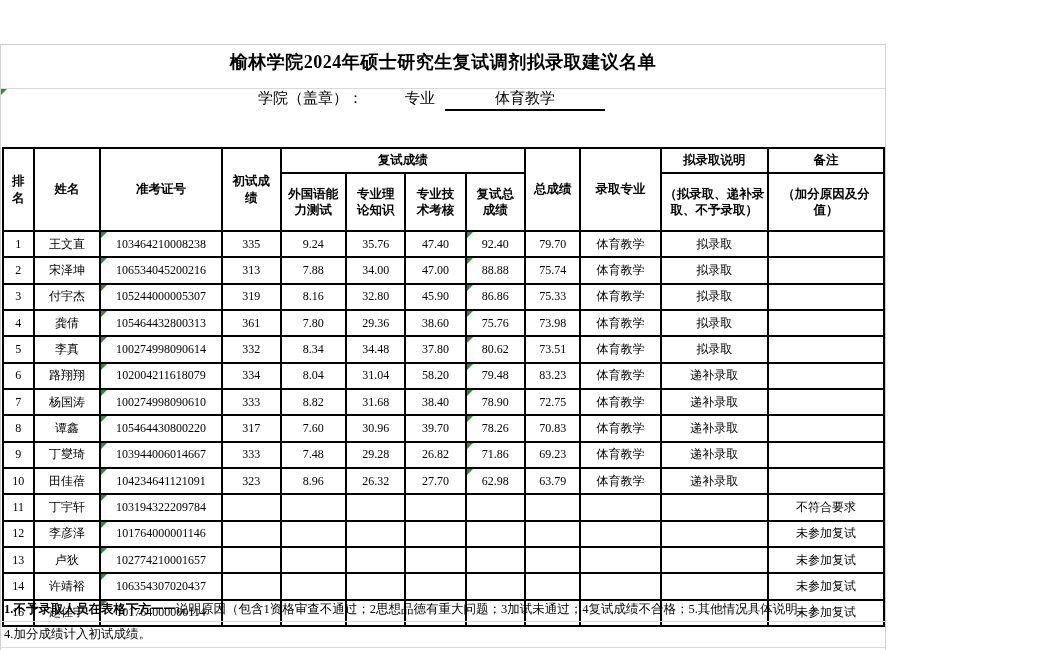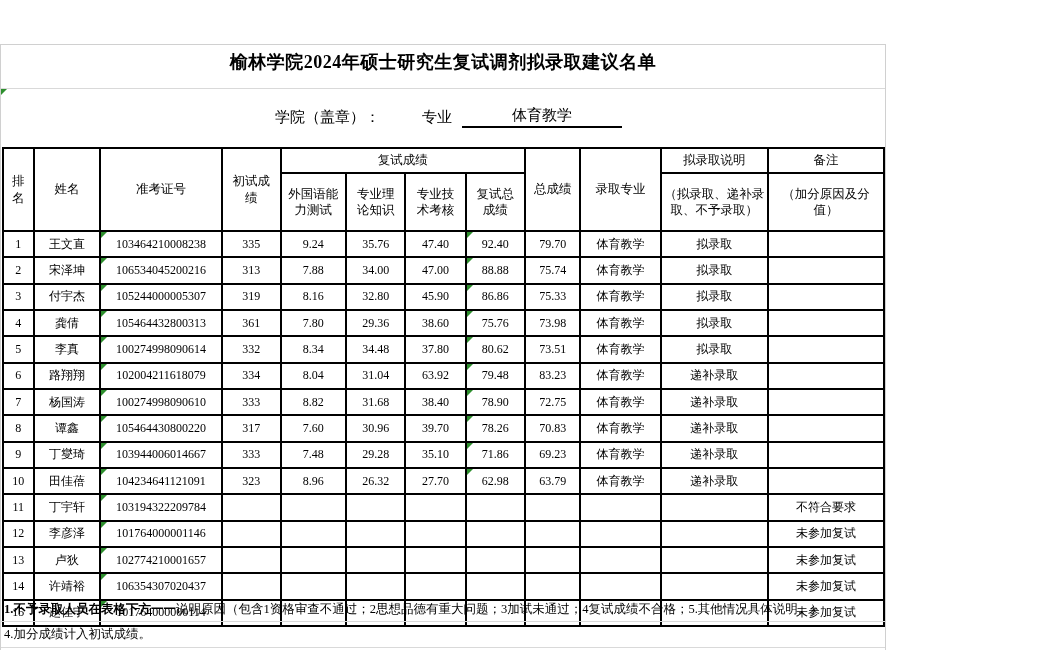--- a/index.html
+++ b/index.html
@@ -11,39 +11,39 @@
   .page-title{
     position:absolute;top:5px;left:0;right:0;text-align:center;
     font-size:18px;font-weight:bold;letter-spacing:.5px;
   }
   .hgrid{position:absolute;left:0;right:0;height:1px;background:#d9d9d9;}
   .tri-corner{
     position:absolute;width:0;height:0;
     border-top:6px solid #2e8f2e;border-right:6px solid transparent;
   }
   .subform{
-    position:absolute;top:44px;left:274px;height:56px;
-    display:flex;align-items:center;font-size:15px;
+    position:absolute;top:44px;left:257px;height:56px;
+    display:flex;align-items:flex-start;font-size:15px;
   }
   .ufield{
     display:inline-block;border-bottom:2px solid #000;
     padding-bottom:1px;line-height:19px;
   }
   .ufield.college{width:195px;padding-left:6px;}
   .ufield.major{width:160px;text-align:center;margin-left:10px;}
   .gap{display:inline-block;width:42px;}
 
   table.sheet{
     position:absolute;left:1px;top:102px;border-collapse:collapse;table-layout:fixed;
   }
   table.sheet th,table.sheet td{
     border:2px solid #000;padding:0 2px;text-align:center;vertical-align:middle;
     overflow:hidden;position:relative;
   }
-  table.sheet th{font-weight:normal;font-size:12.5px;line-height:1.3;}
+  table.sheet th{font-weight:bold;font-size:12.5px;line-height:1.3;}
   table.sheet td{font-size:12px;white-space:nowrap;height:24.35px;}
   tr.hr1{height:25px;}
   tr.hr2{height:58px;}
   .w3{display:inline-block;max-width:3.1em;}
   .w4{display:inline-block;max-width:4.1em;}
   .wsub1{display:inline-block;max-width:8.6em;font-size:12.5px;}
   .wsub2{display:inline-block;max-width:7.5em;font-size:12.5px;}
   th.subhead-top{border-bottom:1px solid #dcdcdc;}
   th.subhead-bot{border-top:1px solid #dcdcdc;border-radius:14px;}
   .cell-tri{
@@ -180,21 +180,21 @@
           <td>拟录取</td>
           <td></td>
         </tr>
         <tr>
           <td>6</td>
           <td>路翔翔</td>
           <td><span class="cell-tri"></span>102004211618079</td>
           <td>334</td>
           <td>8.04</td>
           <td>31.04</td>
-          <td>63.92</td>
+          <td>58.20</td>
           <td><span class="cell-tri"></span>79.48</td>
           <td>83.23</td>
           <td>体育教学</td>
           <td>递补录取</td>
           <td></td>
         </tr>
         <tr>
           <td>7</td>
           <td>杨国涛</td>
           <td><span class="cell-tri"></span>100274998090610</td>
@@ -222,21 +222,21 @@
           <td>递补录取</td>
           <td></td>
         </tr>
         <tr>
           <td>9</td>
           <td>丁燮琦</td>
           <td><span class="cell-tri"></span>103944006014667</td>
           <td>333</td>
           <td>7.48</td>
           <td>29.28</td>
-          <td>35.10</td>
+          <td>26.82</td>
           <td><span class="cell-tri"></span>71.86</td>
           <td>69.23</td>
           <td>体育教学</td>
           <td>递补录取</td>
           <td></td>
         </tr>
         <tr>
           <td>10</td>
           <td>田佳蓓</td>
           <td><span class="cell-tri"></span>104234641121091</td>

